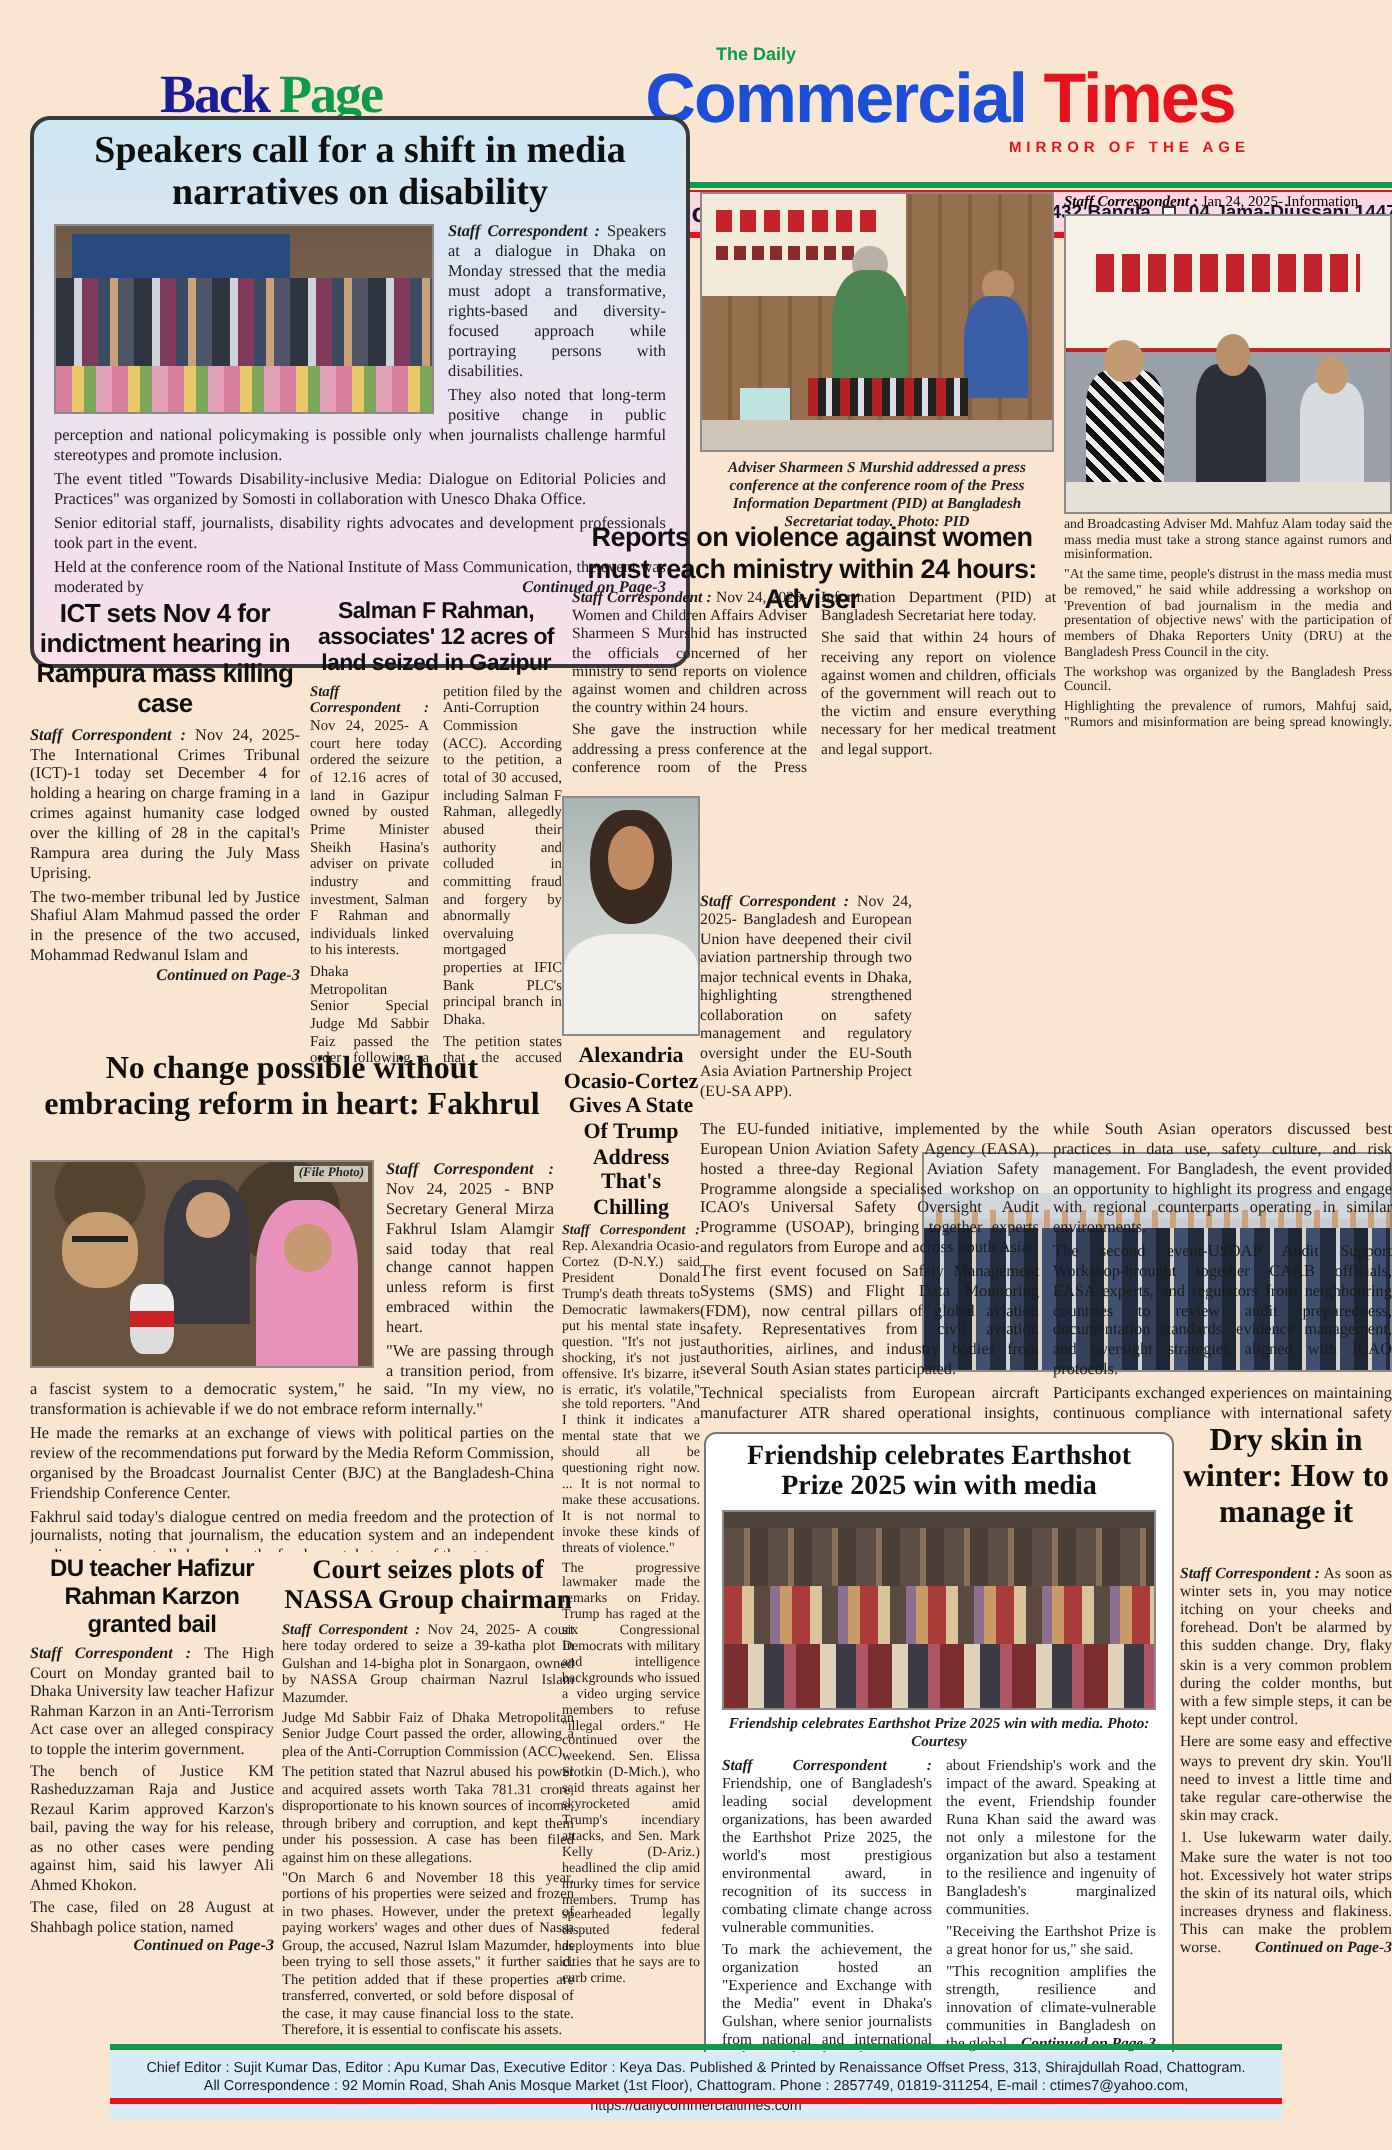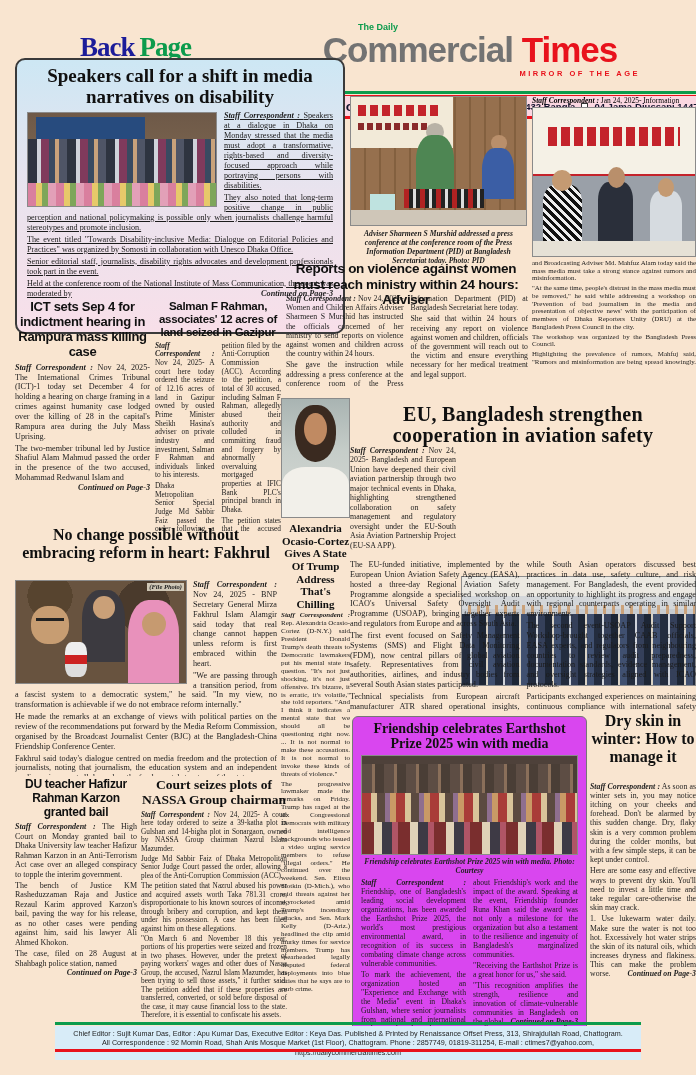--- a/index.html
+++ b/index.html
@@ -8,23 +8,23 @@
   #page { position:relative; width:696px; height:1075px; background:#f9e5d0; overflow:hidden; }
   .abs { position:absolute; }
 
   
   #backpage { left:60px; top:32px; font-family:Liberation Serif, serif; font-weight:bold; font-size:27px; letter-spacing:-1px;margin-left:20px; }
   #backpage .w1 { color:#1c1c99; }
   #backpage .w2 { color:#0c9b4c; margin-left:5px; }
   #masthead { left:270px; top:22px; width:400px; text-align:center; font-family:"Liberation Sans",sans-serif; }
   #masthead .thedaily { display:block; text-align:left; margin-left:88px; font-size:9px; font-weight:bold; color:#0c9b4c; }
   #masthead .bigtitle { font-size:35px; font-weight:bold; letter-spacing:-1px; line-height:1.0; }
-  #masthead .tg { color:#737373; }
+  #masthead .tg { color:#1d4ed8; }
   #masthead .tr { color:#e8121c; }
-  #masthead .tagline { display:block; text-align:right; margin-right:30px; font-size:7.5px; font-weight:bold; color:#e8121c; letter-spacing:2.5px; margin-top:2px; }
+  #masthead .tagline { display:block; text-align:right; margin-right:45px; font-size:7.5px; font-weight:bold; color:#e8121c; letter-spacing:2.5px; margin-top:2px; }
   #rule-green { left:278px; top:91px; width:418px; height:3px; background:#0c9b4c; }
   #datebar { left:278px; top:95px; width:418px; height:24px; background:#fbd7e1; border-top:1px solid #e8121c; border-bottom:3px solid #e8121c; display:flex; align-items:center; justify-content:center; gap:6px; font-family:"Liberation Sans",sans-serif; color:#14142e; white-space:nowrap; }
   #datebar .d1 { font-size:11px; font-weight:bold; }
   #datebar .d2 { font-size:13.5px; font-weight:bold; }
   #datebar .d3,#datebar .d4 { font-size:9.5px; font-weight:bold; }
   .sq { width:7px; height:7px; border:1.5px solid #333; display:inline-block; flex:0 0 auto; background:#fff; }
 
   
   .hl-serif { font-family:"Liberation Serif",serif; font-weight:bold; text-align:center; color:#101010; }
   .hl-sans  { font-family:"Liberation Sans",sans-serif; font-weight:bold; text-align:center; color:#101010; letter-spacing:-0.3px; }
@@ -33,21 +33,21 @@
   .byline { font-style:italic; font-weight:bold; }
   .cont { font-weight:bold; font-style:italic; float:right; }
   .caption { font-size:7.6px; font-style:italic; font-weight:bold; text-align:center; color:#222; line-height:1.2; }
   .cols2 { column-count:2; column-gap:7px; }
   .photo { position:relative; overflow:hidden; border:1px solid #8a8a8a; }
 
   
   #box-disability { left:15px; top:58px; width:330px; height:276px; border:2px solid #3a3a3a; border-radius:10px;
      background:linear-gradient(180deg,#cde7f4 0%,#e9e3ee 48%,#f8dfe9 100%); padding:5px 10px; }
   #box-disability .hl-serif { font-size:19px; line-height:1.12; margin-bottom:3px; }
-  #box-disability .body-txt { font-size:8.2px; line-height:1.22; height:200px;text-decoration:underline; }
+  #box-disability .body-txt { font-size:8.2px; line-height:1.22; height:200px; }
   #ph-disability { float:left; width:190px; height:95px; margin:1px 7px 2px 0;
      background:linear-gradient(180deg,#6e5948 0%,#7a644e 52%,#b09a7e 56%,#8a7258 100%); }
   #ph-disability .banner-blue { position:absolute; left:4%; top:5%; width:58%; height:25%; background:#274b7e; }
   #ph-disability .people { position:absolute; top:28%; height:48%; width:100%;
      background:repeating-linear-gradient(90deg,#2e3440 0 9px,#cfd3da 9px 13px,#803a5c 13px 21px,#394a61 21px 27px,#c9a27b 27px 31px,#4f5566 31px 39px); }
   #ph-disability .flowers { position:absolute; bottom:0; height:24%; width:100%;
      background:repeating-linear-gradient(90deg,#d97f9e 0 8px,#e7c96a 8px 14px,#7ea65a 14px 20px,#e2a0b8 20px 28px); }
 
   
   #art-ict { left:15px; top:300px; width:135px; }
@@ -139,21 +139,21 @@
   #art-du { left:15px; top:778px; width:122px; }
   #art-du .hl-sans { font-size:12px; line-height:1.15; margin-bottom:3px; }
   #art-du .body-txt { font-size:8px; line-height:1.18; height:178px; }
 
   
   #art-nassa { left:141px; top:778px; width:146px; }
   #art-nassa .hl-serif { font-size:13.5px; line-height:1.1; margin-bottom:3px; }
   #art-nassa .body-txt { font-size:7.3px; line-height:1.16; height:238px; }
 
   
-  #box-friendship { left:352px; top:716px; width:235px; height:336px; border:1.5px solid #777; border-radius:6px; padding:4px 8px; background:#d946ef; }
+  #box-friendship { left:352px; top:716px; width:235px; height:336px; border:1.5px solid #777; border-radius:6px; padding:4px 8px; background:#ffffff; }
   #box-friendship .hl-serif { font-size:14px; line-height:1.1; margin-bottom:3px; }
   #ph-friendship { width:217px; height:100px; background:#4e413a; }
   #ph-friendship .fr-back { position:absolute; top:8%; height:30%; width:100%;
      background:repeating-linear-gradient(90deg,#5d4d44 0 10px,#8a6f5a 10px 13px,#4a3e36 13px 22px); }
   #ph-friendship .fr-mid { position:absolute; top:38%; height:30%; width:100%;
      background:repeating-linear-gradient(90deg,#a93c38 0 9px,#d9c49a 9px 15px,#5b4a40 15px 23px,#8f6f8f 23px 28px,#c99a66 28px 34px); }
   #ph-friendship .fr-front { position:absolute; bottom:0; height:32%; width:100%;
      background:repeating-linear-gradient(90deg,#7a2e2e 0 12px,#e0d2b8 12px 20px,#3e3a45 20px 30px,#b05566 30px 36px); }
   #box-friendship .caption { margin:2px 0 3px; }
   #box-friendship .body-txt { font-size:7.7px; line-height:1.17; height:170px; }
@@ -209,21 +209,21 @@
       </div>
       <p><b class="byline">Staff Correspondent :</b> <span>Speakers at a dialogue in Dhaka on Monday stressed that the media must adopt a transformative, rights-based and diversity-focused approach while portraying persons with disabilities.</span></p>
       <p>They also noted that long-term positive change in public perception and national policymaking is possible only when journalists challenge harmful stereotypes and promote inclusion.</p>
       <p>The event titled "Towards Disability-inclusive Media: Dialogue on Editorial Policies and Practices" was organized by Somosti in collaboration with Unesco Dhaka Office.</p>
       <p>Senior editorial staff, journalists, disability rights advocates and development professionals took part in the event.</p>
       <p><span>Held at the conference room of the National Institute of Mass Communication, the event was moderated by</span> <span class="cont">Continued on Page-3</span></p>
     </div>
   </div>
 
   <div class="abs" id="art-ict">
-    <div class="hl-sans">ICT sets Sep 4 for indictment hearing in Rampura mass killing case</div>
+    <div class="hl-sans">ICT sets Nov 4 for indictment hearing in Rampura mass killing case</div>
     <div class="body-txt">
       <p><b class="byline">Staff Correspondent :</b> <span>Nov 24, 2025- The International Crimes Tribunal (ICT)-1 today set December 4 for holding a hearing on charge framing in a crimes against humanity case lodged over the killing of 28 in the capital's Rampura area during the July Mass Uprising.</span></p>
       <p><span>The two-member tribunal led by Justice Shafiul Alam Mahmud passed the order in the presence of the two accused, Mohammad Redwanul Islam and</span> <span class="cont">Continued on Page-3</span></p>
     </div>
   </div>
 
   <div class="abs" id="art-salman">
     <div class="hl-sans">Salman F Rahman, associates' 12 acres of land seized in Gazipur</div>
     <div class="body-txt cols2">
       <p><b class="byline">Staff Correspondent :</b> <span>Nov 24, 2025- A court here today ordered the seizure of 12.16 acres of land in Gazipur owned by ousted Prime Minister Sheikh Hasina's adviser on private industry and investment, Salman F Rahman and individuals linked to his interests.</span></p>
@@ -281,21 +281,20 @@
     </div>
     <div class="body-txt">
       <p>and Broadcasting Adviser Md. Mahfuz Alam today said the mass media must take a strong stance against rumors and misinformation.</p>
       <p>"At the same time, people's distrust in the mass media must be removed," he said while addressing a workshop on 'Prevention of bad journalism in the media and presentation of objective news' with the participation of members of Dhaka Reporters Unity (DRU) at the Bangladesh Press Council in the city.</p>
       <p>The workshop was organized by the Bangladesh Press Council.</p>
       <p>Highlighting the prevalence of rumors, Mahfuj said, "Rumors and misinformation are being spread knowingly. The prevalence of misinformation has intensified during the 15-year rule of the previous government."</p>
 
     </div>
   </div>
 
-  <div class="abs hl-serif" id="hl-eu">EU, Bangladesh strengthen cooperation in aviation safety</div>
   <div class="abs body-txt" id="eu-lead">
     <p><b class="byline">Staff Correspondent :</b> <span>Nov 24, 2025- Bangladesh and European Union have deepened their civil aviation partnership through two major technical events in Dhaka, highlighting strengthened collaboration on safety management and regulatory oversight under the EU-South Asia Aviation Partnership Project (EU-SA APP).</span></p>
   </div>
   <div class="abs photo" id="ph-aviation">
     <div class="faces"></div>
     <div class="rows"></div>
   </div>
   <div class="abs body-txt cols2" id="body-eu">
     <p>The EU-funded initiative, implemented by the European Union Aviation Safety Agency (EASA), hosted a three-day Regional Aviation Safety Programme alongside a specialised workshop on ICAO's Universal Safety Oversight Audit Programme (USOAP), bringing together experts and regulators from Europe and across South Asia.</p>
     <p>The first event focused on Safety Management Systems (SMS) and Flight Data Monitoring (FDM), now central pillars of global aviation safety. Representatives from civil aviation authorities, airlines, and industry bodies from several South Asian states participated.</p>

